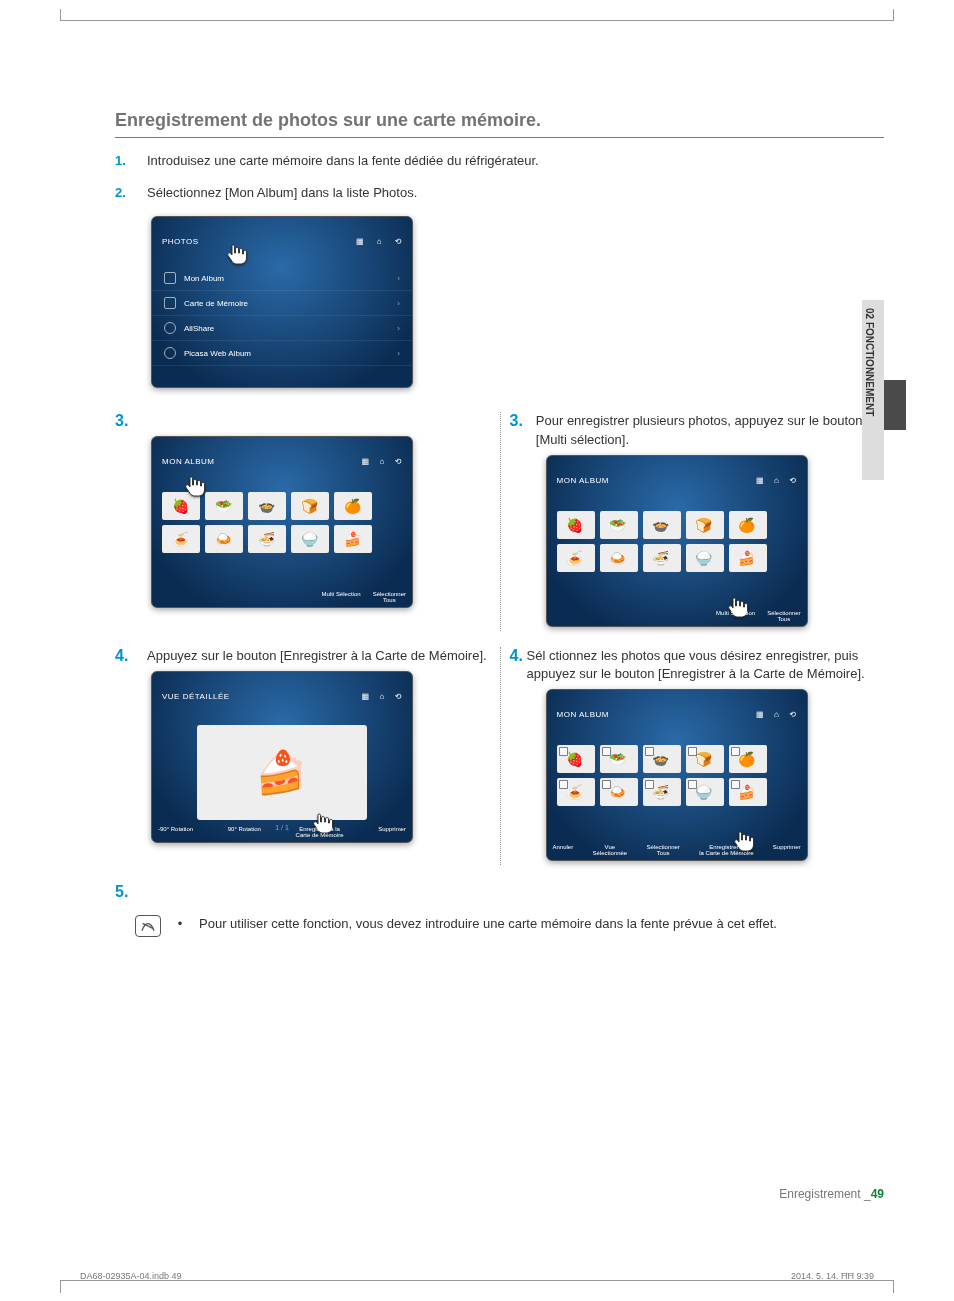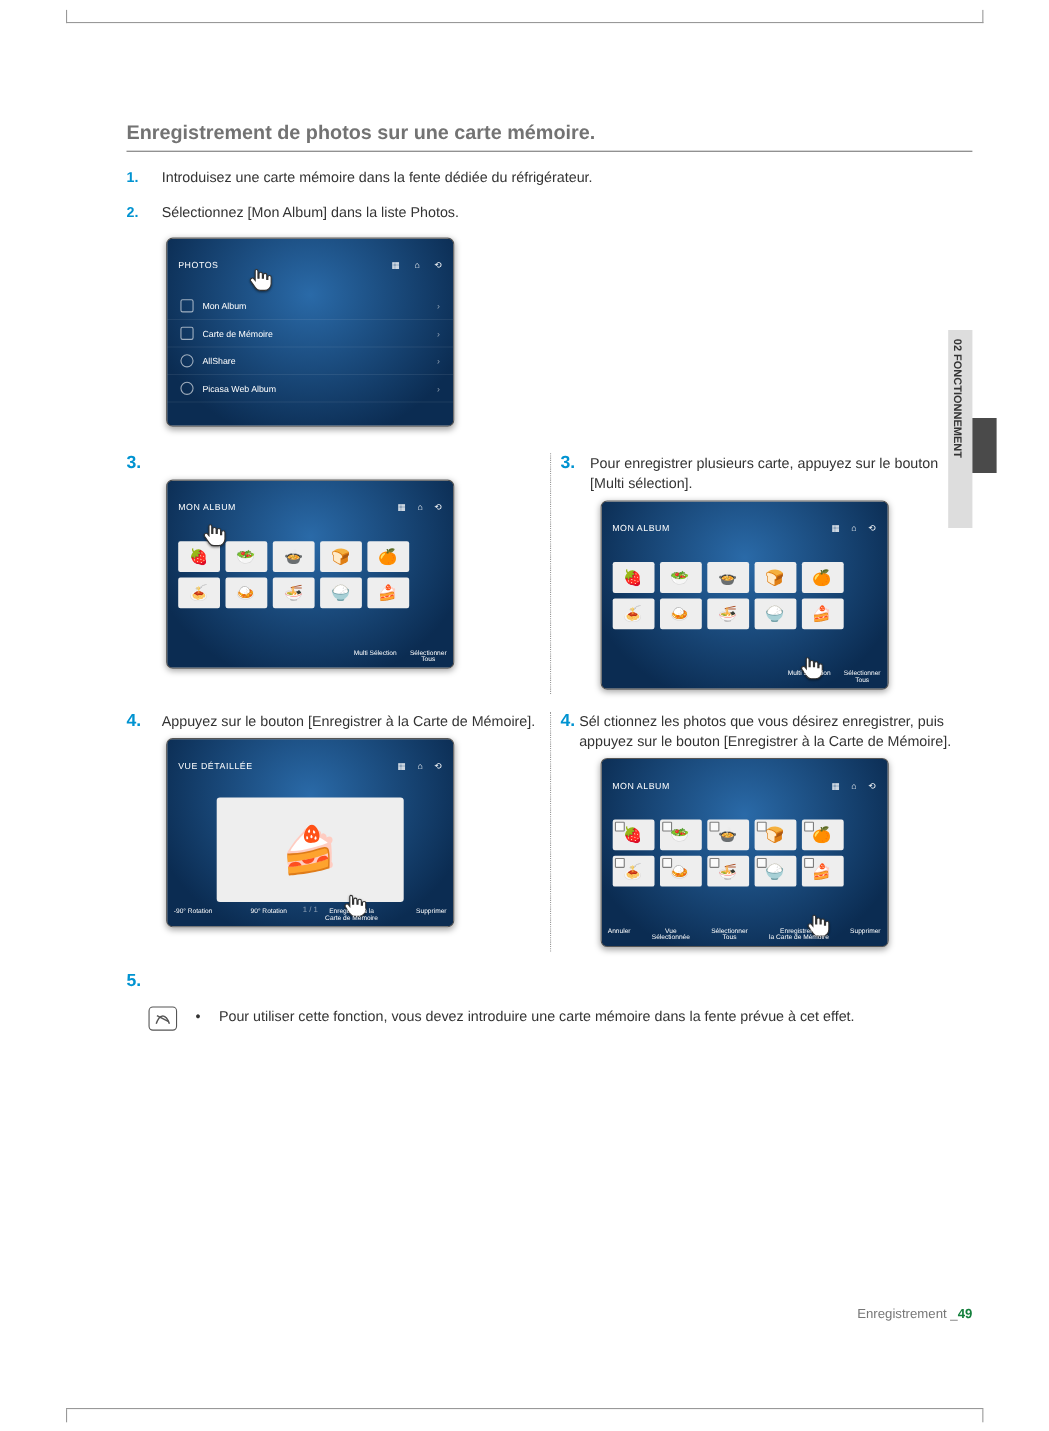--- a/index.html
+++ b/index.html
@@ -164,21 +164,21 @@
             <span class="btn">Multi Sélection</span>
             <span class="btn" style="white-space:pre-line;">Sélectionner
 Tous</span>
           </div>
         </div>
       </div>
 
       <div class="col">
         <div class="step" style="display:flex;">
           <span class="num" style="color:#0093d1;font-weight:bold;width:32px;">3.</span>
-          <span style="font-size:13px;line-height:1.4;">Pour enregistrer plusieurs carte, appuyez sur le bouton [Multi sélection].</span>
+          <span style="font-size:13px;line-height:1.4;">Pour enregistrer plusieurs photos, appuyez sur le bouton [Multi sélection].</span>
         </div>
         <div class="device" style="margin-left:36px;">
           <div class="dev-header">
             <span>MON ALBUM</span>
             <span class="icons"><span>▦</span><span>⌂</span><span>⟲</span></span>
           </div>
           <div class="thumbs">
             <div class="thumb">🍓</div>
               <div class="thumb">🥗</div>
               <div class="thumb">🍲</div>
@@ -294,13 +294,17 @@
       <span class="note-bullet">•</span>
       <span>Pour utiliser cette fonction, vous devez introduire une carte mémoire dans la fente prévue à cet effet.</span>
     </div>
 
   </div>
 
   <div class="pgfoot">
     <span>Enregistrement _</span><b>49</b>
   </div>
 
+  <div class="indb">
+    <span>DA68-02935A-04.indb   49</span>
+    <span>2014. 5. 14.   ĦĦ 9:39</span>
+  </div>
 </div>
 
 </body></html>

